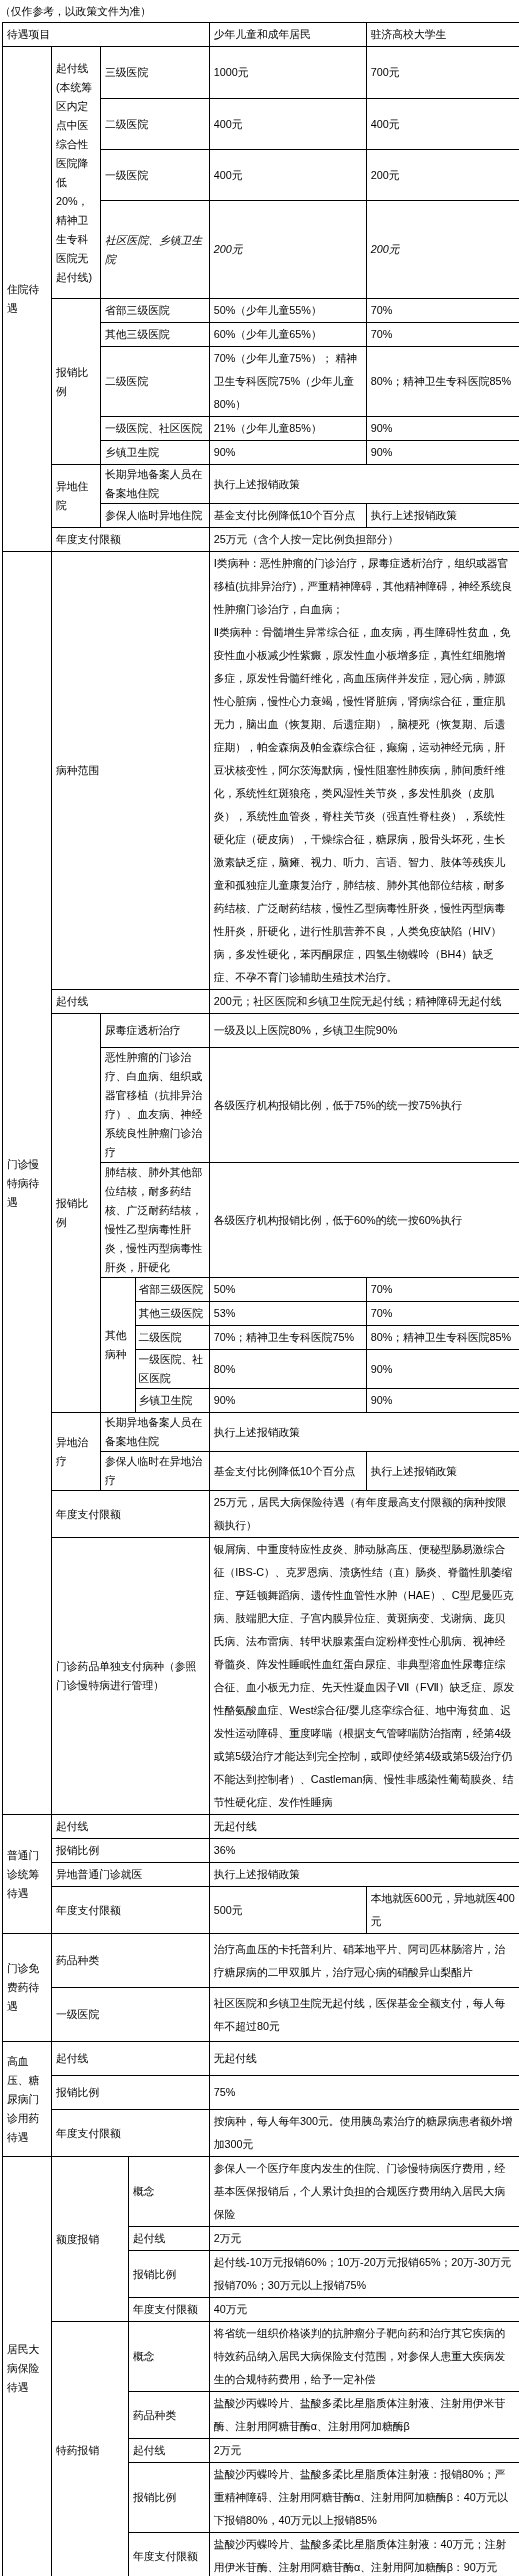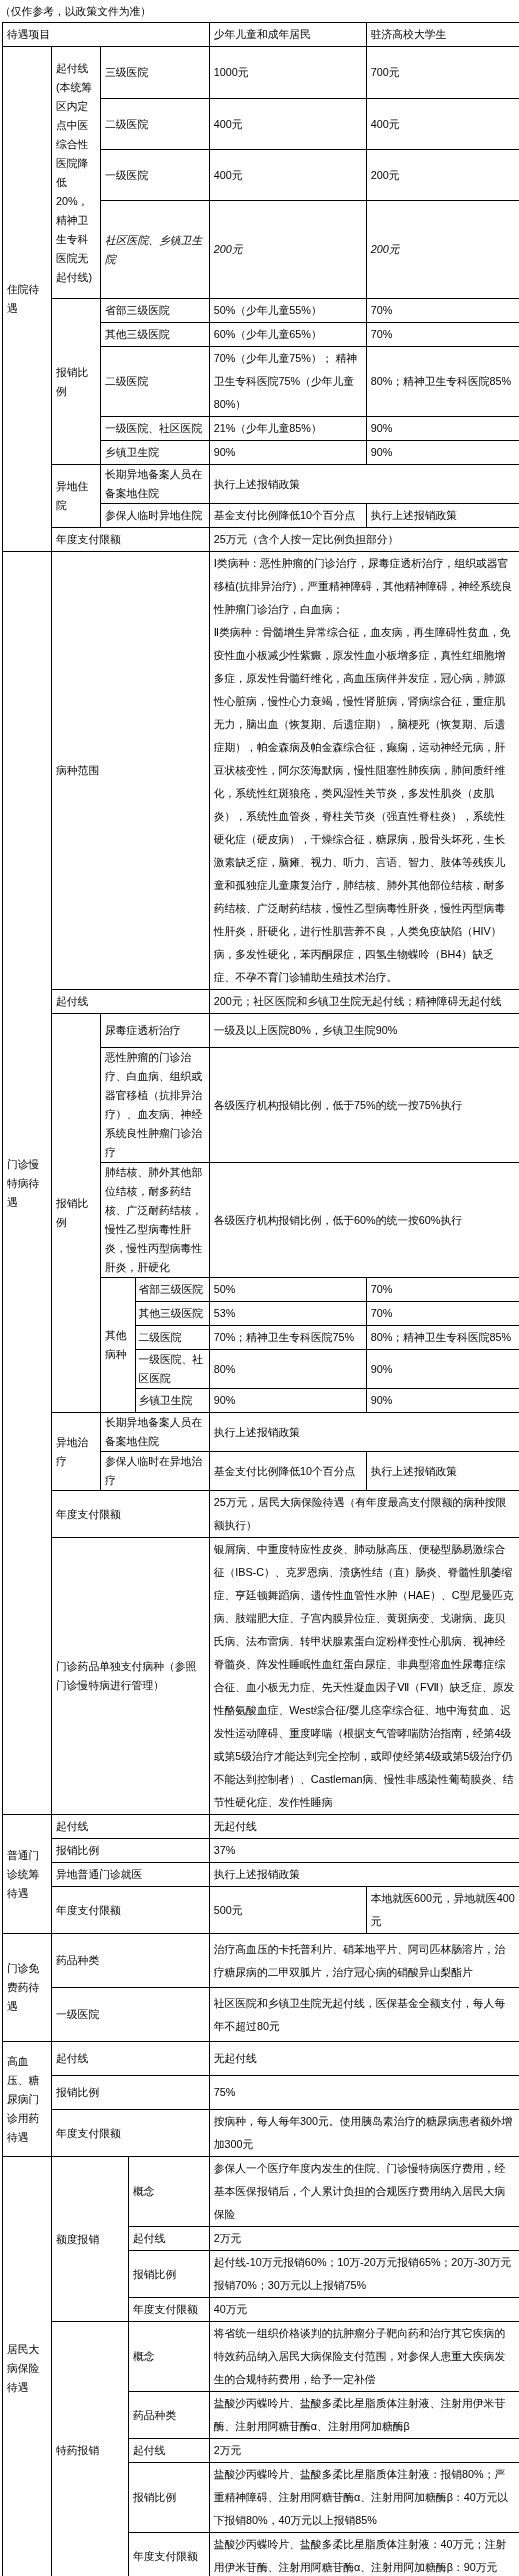--- a/index.html
+++ b/index.html
@@ -175,21 +175,21 @@
       <td colspan="2">银屑病、中重度特应性皮炎、肺动脉高压、便秘型肠易激综合征（IBS-C）、克罗恩病、溃疡性结（直）肠炎、脊髓性肌萎缩症、亨廷顿舞蹈病、遗传性血管性水肿（HAE）、C型尼曼匹克病、肢端肥大症、子宫内膜异位症、黄斑病变、戈谢病、庞贝氏病、法布雷病、转甲状腺素蛋白淀粉样变性心肌病、视神经脊髓炎、阵发性睡眠性血红蛋白尿症、非典型溶血性尿毒症综合征、血小板无力症、先天性凝血因子Ⅶ（FⅦ）缺乏症、原发性酪氨酸血症、West综合征/婴儿痉挛综合征、地中海贫血、迟发性运动障碍、重度哮喘（根据支气管哮喘防治指南，经第4级或第5级治疗才能达到完全控制，或即使经第4级或第5级治疗仍不能达到控制者）、Castleman病、慢性非感染性葡萄膜炎、结节性硬化症、发作性睡病</td>
     </tr>
 
     <tr class="sec h36">
       <td rowspan="4" class="lab">普通门诊统筹待遇</td>
       <td colspan="4" class="lab">起付线</td>
       <td colspan="2">无起付线</td>
     </tr>
     <tr class="h36">
       <td colspan="4" class="lab">报销比例</td>
-      <td colspan="2">37%</td>
+      <td colspan="2">36%</td>
     </tr>
     <tr class="h36">
       <td colspan="4" class="lab">异地普通门诊就医</td>
       <td colspan="2">执行上述报销政策</td>
     </tr>
     <tr>
       <td colspan="4" class="lab">年度支付限额</td>
       <td>500元</td>
       <td>本地就医600元，异地就医400元</td>
     </tr>

